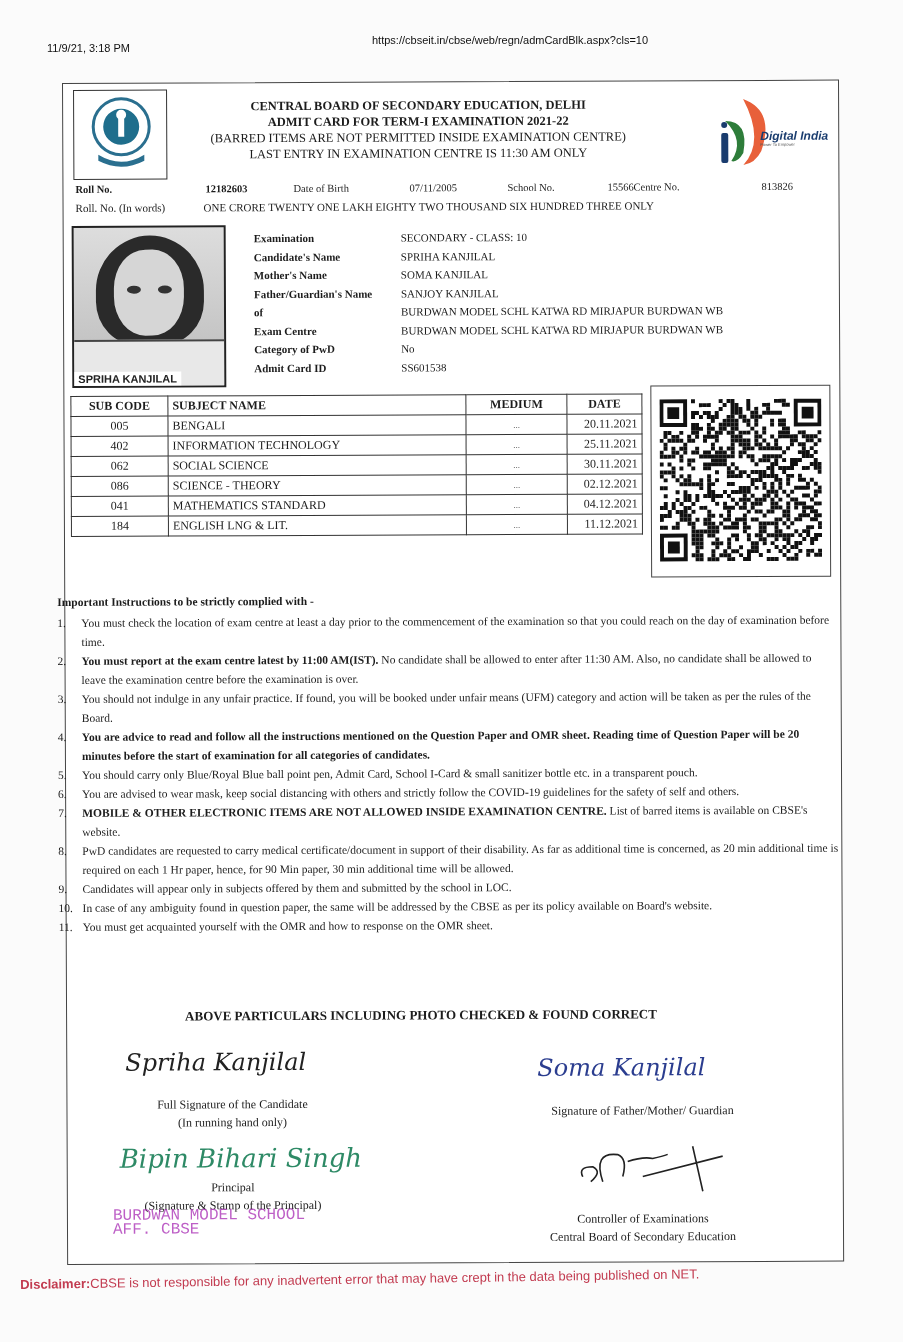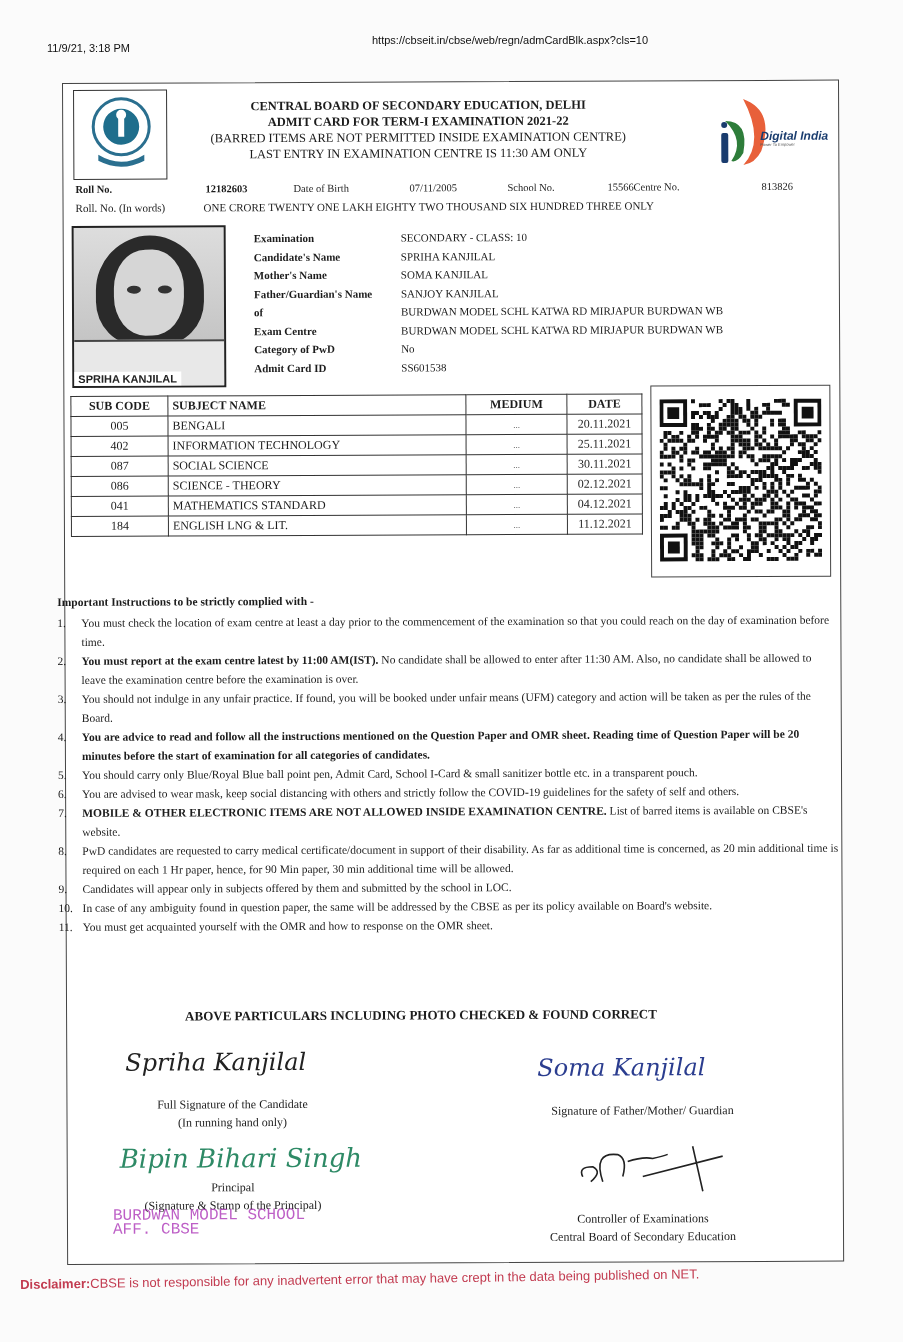--- a/index.html
+++ b/index.html
@@ -27,21 +27,21 @@
   .photo .body{position:absolute;left:0;top:112px;width:150px;height:50px;background:#e8e8e8;border-top:2px solid #444;}
   .photo-caption{position:absolute;left:0;bottom:0;padding:1px 4px;background:#fff;font-family:"Liberation Sans",sans-serif;font-weight:bold;font-size:11px;color:#222;}
   .details{position:absolute;left:190px;top:146px;font-size:11px;line-height:18.5px;}
   .details .lbl{position:absolute;left:0;white-space:nowrap;font-weight:bold;}
   .details .val{position:absolute;left:147px;white-space:nowrap;}
   table.subjects{position:absolute;left:6px;top:312px;width:572px;border-collapse:collapse;font-size:12px;}
   table.subjects th,table.subjects td{border:1.5px solid #333;height:19px;padding:0 4px;}
   table.subjects th{font-weight:bold;}
   table.subjects td.code{text-align:center;width:88px;}
   table.subjects td.med{text-align:center;width:92px;font-size:9px;color:#555;}
-  table.subjects td.date{text-align:center;width:66px;margin-top:20px;}
+  table.subjects td.date{text-align:right;width:66px;margin-top:20px;}
   .qr-box{position:absolute;left:586px;top:304px;width:178px;height:190px;border:1.5px solid #444;background:#fff;}
   .qr{position:absolute;left:8px;top:8px;width:162px;height:172px;}
   .instr-title{position:absolute;left:-8px;top:512px;font-weight:bold;font-size:11.5px;}
   .instr{position:absolute;left:-8px;top:530px;width:780px;font-size:11.5px;line-height:19px;}
   .instr .it{position:relative;padding-left:24px;}
   .instr .it .n{position:absolute;left:0;}
   .instr .b{font-weight:bold;}
   .verified{position:absolute;left:118px;top:925px;font-weight:bold;font-size:13px;}
   .sig{position:absolute;font-family:"DejaVu Serif",serif;font-style:italic;font-size:24px;}
   .sig-label{position:absolute;font-size:12px;text-align:center;line-height:18px;}
@@ -143,21 +143,21 @@
           <td class="med">...</td>
           <td class="date">20.11.2021</td>
         </tr>
       <tr>
           <td class="code">402</td>
           <td>INFORMATION TECHNOLOGY</td>
           <td class="med">...</td>
           <td class="date">25.11.2021</td>
         </tr>
       <tr>
-          <td class="code">087</td>
+          <td class="code">062</td>
           <td>SOCIAL SCIENCE</td>
           <td class="med">...</td>
           <td class="date">30.11.2021</td>
         </tr>
       <tr>
           <td class="code">086</td>
           <td>SCIENCE - THEORY</td>
           <td class="med">...</td>
           <td class="date">02.12.2021</td>
         </tr>

